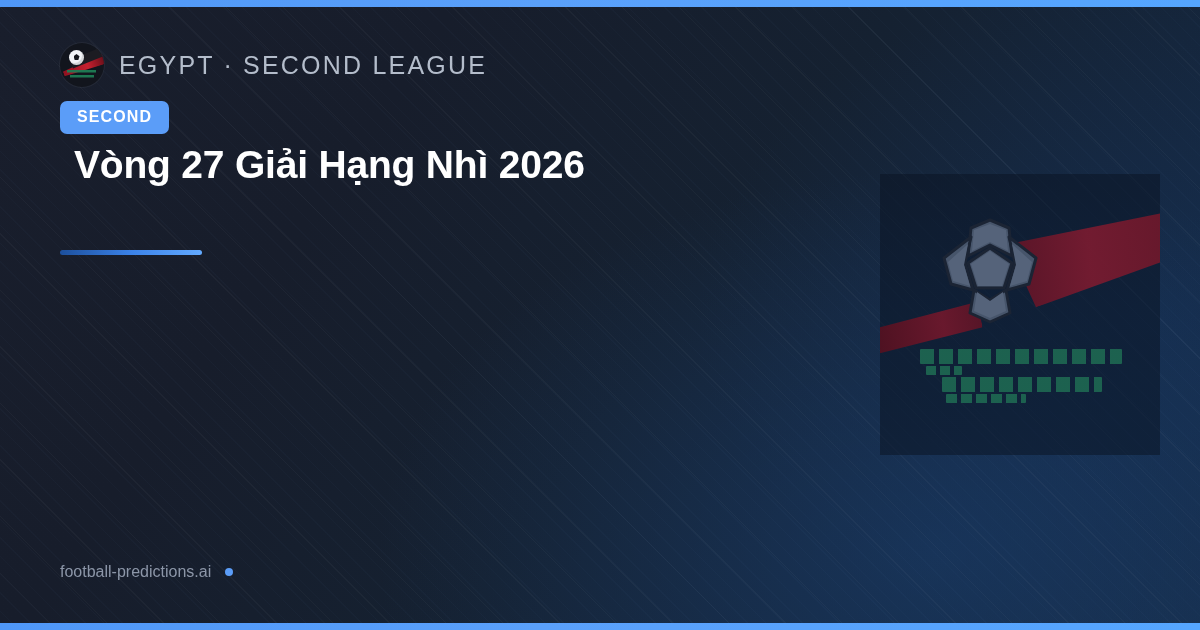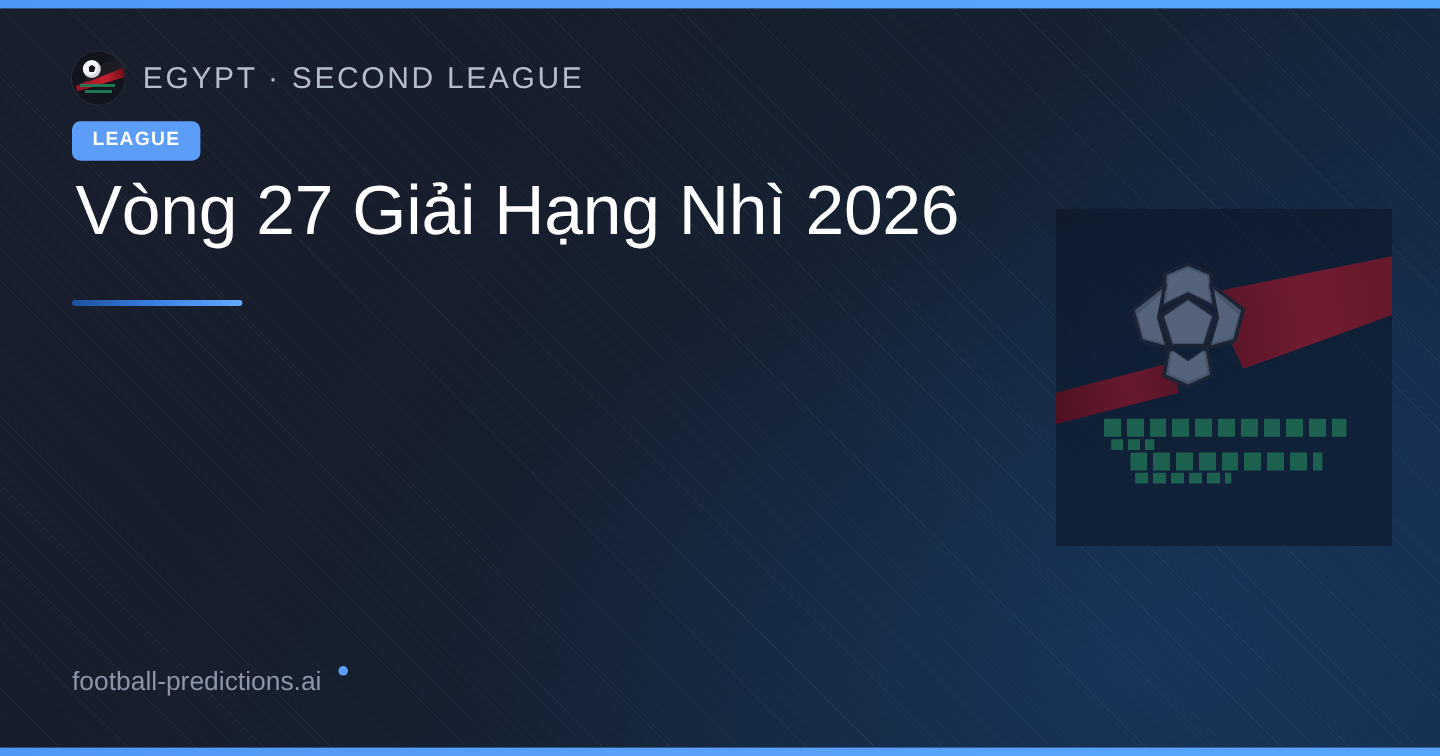--- a/index.html
+++ b/index.html
@@ -145,44 +145,44 @@
     font-size:16px;
     font-weight:bold;
     letter-spacing:1.1px;
     padding:8px 17px 9px;
     border-radius:7px;
     line-height:1;
   }
 
   .title {
     position:absolute;
-    top:142px; left:3px;
+    top:142px; left:14px;
     width:790px;
-    font-size:58px;
-    font-weight:normal;
+    font-size:39px;
+    font-weight:bold;
     color:#ffffff;
     line-height:1.18;
     letter-spacing:-0.2px;
   }
 
   .accent {
     position:absolute;
     top:250px; left:0;
     width:142px; height:5px;
     border-radius:3px;
     background:linear-gradient(90deg,#1c4f9c 0%, #3b82e8 50%, #63aaff 100%);
   }
 
   .footer {
     position:absolute;
     bottom:49px; left:0;
     display:flex;
-    align-items:flex-start;
+    align-items:center;
     gap:14px;
-    font-size:22px;
+    font-size:16px;
     color:#8c96a8;
   }
   .footer .dot {
     width:8px; height:8px;
     border-radius:50%;
     background:#5b9df8;
     flex:0 0 auto;
   }
 
   
@@ -284,21 +284,21 @@
     <div class="league-row">
       <div class="league-logo">
         <div class="ll-red"></div>
         <div class="ll-red2"></div>
         <div class="ll-ball"></div>
         <div class="ll-ar"></div>
       </div>
       <div class="league-name">EGYPT · SECOND LEAGUE</div>
     </div>
 
-    <div class="badge">LEAGUE</div>
+    <div class="badge">SECOND</div>
 
     <h1 class="title">Vòng 27 Giải Hạng Nhì 2026</h1>
 
     <div class="accent"></div>
 
     <div class="footer">
       <span>football-predictions.ai</span>
       <span class="dot"></span>
     </div>
 

